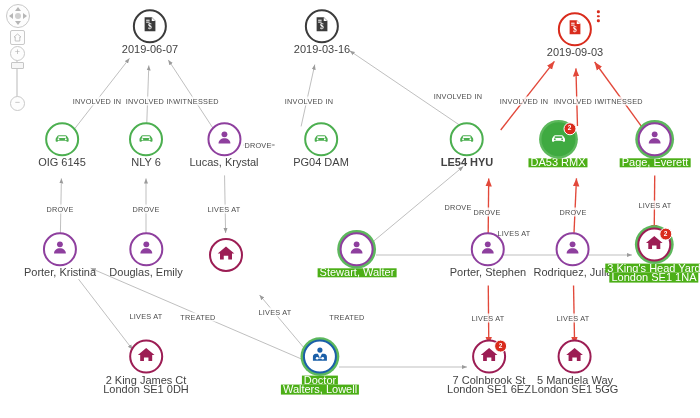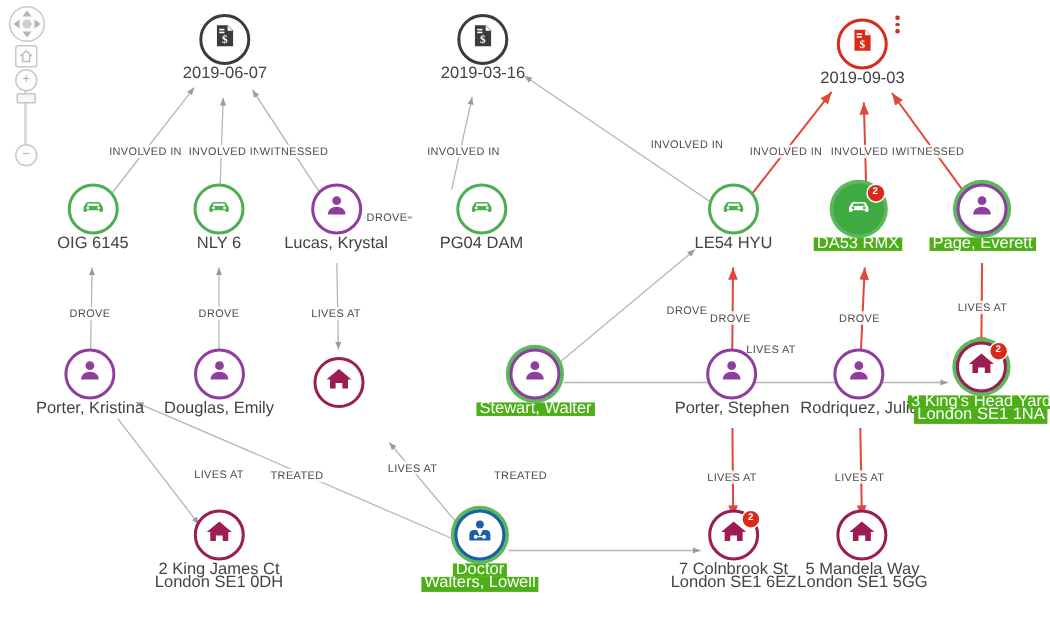--- a/index.html
+++ b/index.html
@@ -315,34 +315,34 @@
               <path d="M4.2 14.4c0-.5.2-1 .5-1.5l1.6-2.6c.4-.6 1-.9 1.7-.9h8c.7 0 1.3.3 1.7.9l1.6 2.6c.3.5.5 1 .5 1.5v2.1c0 .5-.4.9-.9.9h-1c-.5 0-.9-.4-.9-.9v-.5H7v.5c0 .5-.4.9-.9.9h-1c-.5 0-.9-.4-.9-.9z" fill="#4caf50"></path>
               <circle cx="7.6" cy="14.2" r="1.1" fill="#ffffff"></circle>
               <circle cx="16.4" cy="14.2" r="1.1" fill="#ffffff"></circle>
               <rect x="7.4" y="10.6" width="9.2" height="2.1" rx="0.5" fill="#ffffff"></rect>
             </svg></span>
         </div>
         <div class="labels">
           <span class="hl-line">PG04 DAM</span>
         </div>
       </div>
-      <div class="node" style="left: 489px; top: 145px;">
+      <div class="node" style="left: 467px; top: 145px; font-weight: bold;">
         <div class="ring green">
           <span class="glyph"><svg width="20" height="20" viewBox="0 0 24 24">
               <path d="M4.2 14.4c0-.5.2-1 .5-1.5l1.6-2.6c.4-.6 1-.9 1.7-.9h8c.7 0 1.3.3 1.7.9l1.6 2.6c.3.5.5 1 .5 1.5v2.1c0 .5-.4.9-.9.9h-1c-.5 0-.9-.4-.9-.9v-.5H7v.5c0 .5-.4.9-.9.9h-1c-.5 0-.9-.4-.9-.9z" fill="#4caf50"></path>
               <circle cx="7.6" cy="14.2" r="1.1" fill="#ffffff"></circle>
               <circle cx="16.4" cy="14.2" r="1.1" fill="#ffffff"></circle>
               <rect x="7.4" y="10.6" width="9.2" height="2.1" rx="0.5" fill="#ffffff"></rect>
             </svg></span>
         </div>
         <div class="labels">
           <span class="hl-line">LE54 HYU</span>
         </div>
       </div>
-      <div class="node selected" style="left: 572px; top: 145px;">
+      <div class="node selected" style="left: 558px; top: 145px;">
         <div class="ring green fill-green">
           <span class="glyph"><svg width="20" height="20" viewBox="0 0 24 24">
               <path d="M4.2 14.4c0-.5.2-1 .5-1.5l1.6-2.6c.4-.6 1-.9 1.7-.9h8c.7 0 1.3.3 1.7.9l1.6 2.6c.3.5.5 1 .5 1.5v2.1c0 .5-.4.9-.9.9h-1c-.5 0-.9-.4-.9-.9v-.5H7v.5c0 .5-.4.9-.9.9h-1c-.5 0-.9-.4-.9-.9z" fill="#ffffff"></path>
               <circle cx="7.6" cy="14.2" r="1.1" fill="#4caf50"></circle>
               <circle cx="16.4" cy="14.2" r="1.1" fill="#4caf50"></circle>
               <rect x="7.4" y="10.6" width="9.2" height="2.1" rx="0.5" fill="#4caf50"></rect>
             </svg></span>
           <span class="badge">2</span>
         </div>
         <div class="labels">

